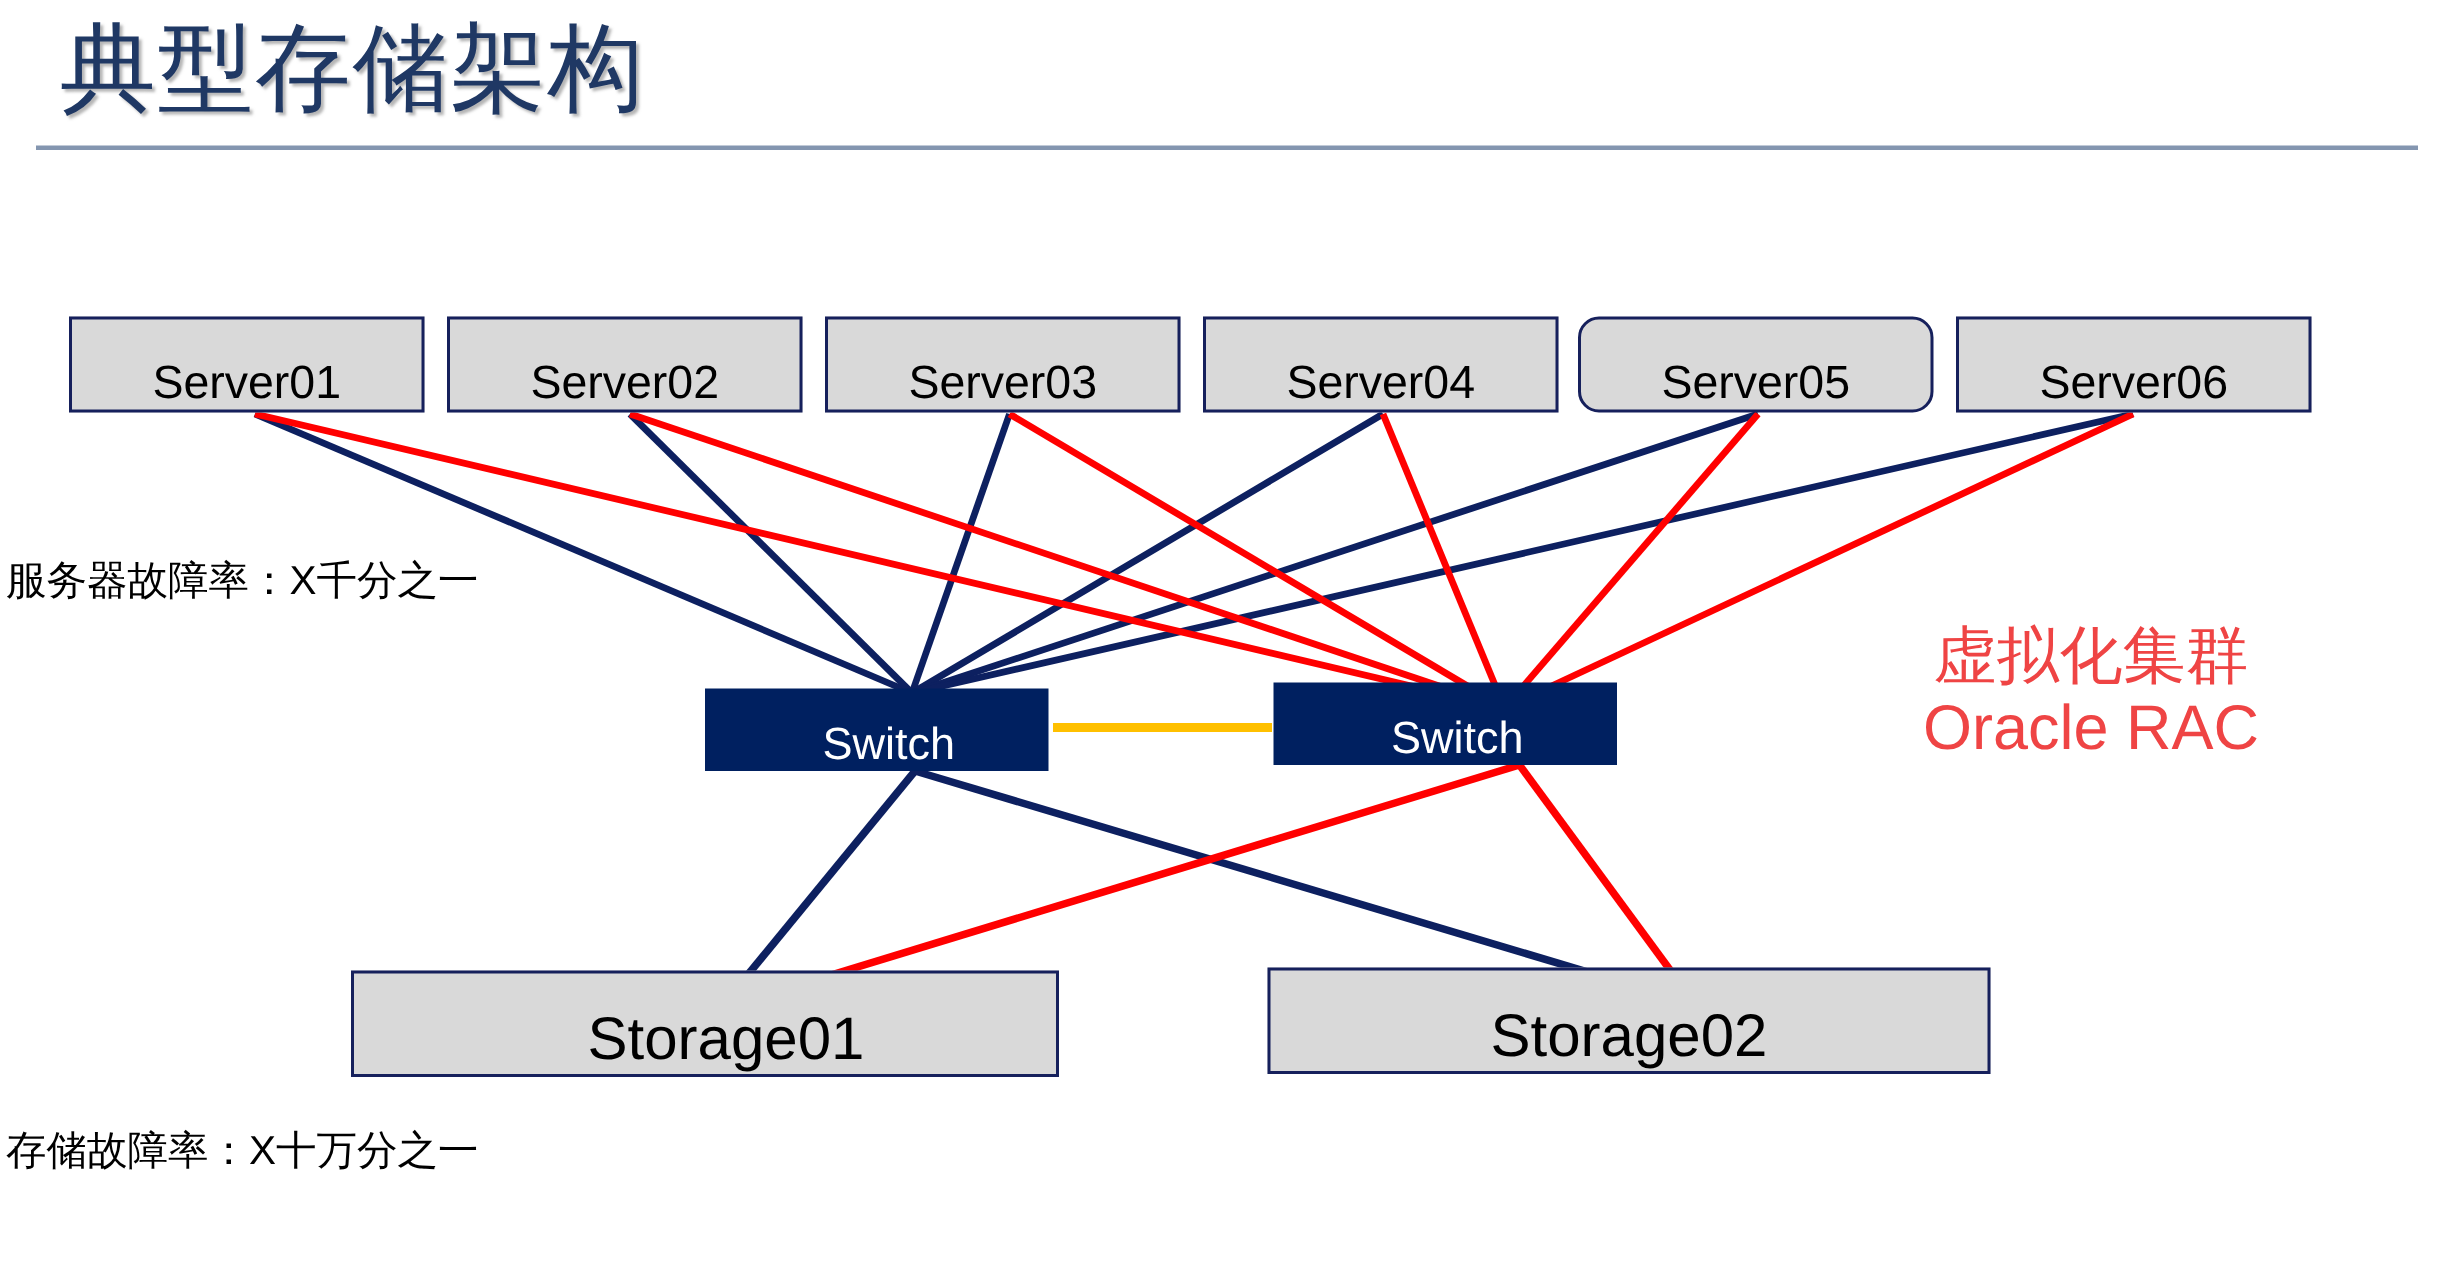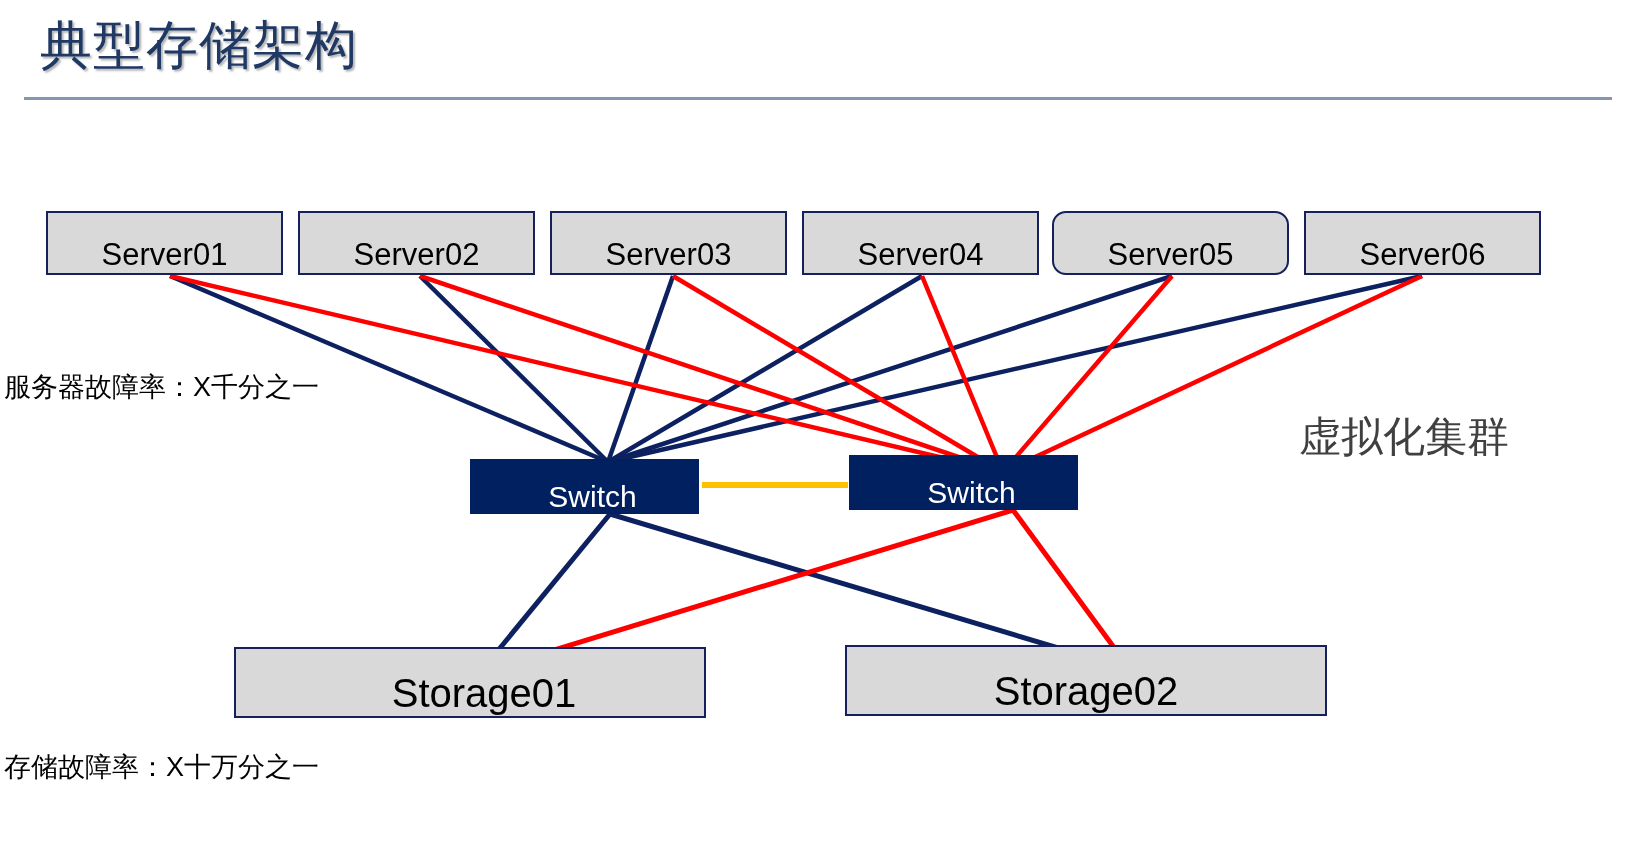--- a/index.html
+++ b/index.html
@@ -15,21 +15,21 @@
     overflow: hidden;
     font-family: "Liberation Sans", "DejaVu Sans", sans-serif;
     color: #000000;
   }
 
   
   #slide-title {
     position: absolute;
     left: 40px;
     top: 2px;
-    font-size: 52px;
+    font-size: 64px;
     line-height: 86px;
     font-weight: 400;
     color: #1f3864;
     letter-spacing: 1px;
     text-shadow: 2px 2px 2px rgba(120,120,120,0.55);
     white-space: nowrap;
   }
   #title-rule {
     position: absolute;
     left: 24px;
@@ -93,24 +93,23 @@
   }
   #note-server-failure { left: 4px; top: 369px; }
   #note-storage-failure { left: 4px; top: 749px; }
 
   #cluster-note {
     position: absolute;
     left: 1282px;
     top: 413px;
     font-size: 42px;
     line-height: 48px;
-    color: #404040;
+    color: #ef4444;
     text-align: center;
     white-space: nowrap;
-    margin-left: 17px;
   }
   #cluster-note div { display: block; }
 </style>
 </head>
 <body style="background: rgb(255, 255, 255);">
 
 <div id="slide-title" style="color: rgb(31, 56, 100);">典型存储架构</div>
 <div id="title-rule" style="background: rgb(132, 150, 176);"></div>
 
 <div id="diagram">
@@ -180,13 +179,14 @@
       </div>
     </div>
 </div>
 
 <div class="annotation" id="note-server-failure">服务器故障率：X千分之一</div>
 
 <div class="annotation" id="note-storage-failure">存储故障率：X十万分之一</div>
 
 <div id="cluster-note">
     <div>虚拟化集群</div>
+    <div>Oracle RAC</div>
   </div>
 
 </body></html>

